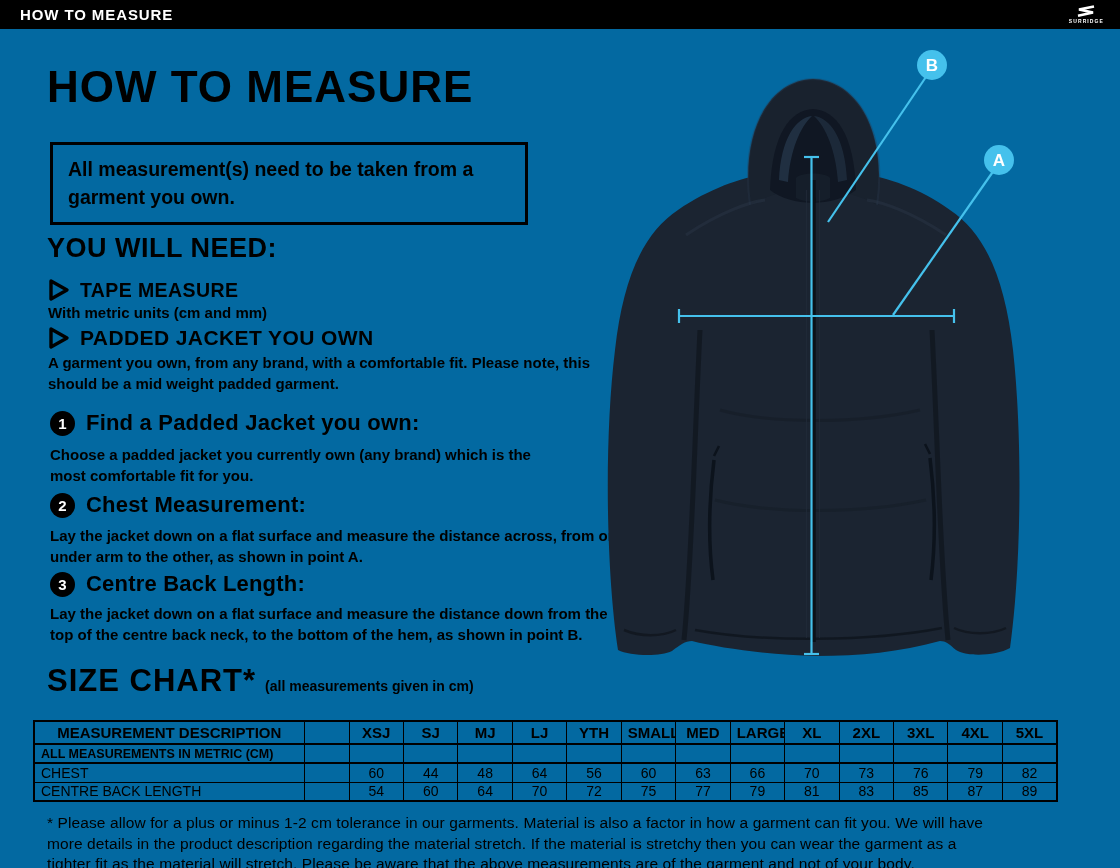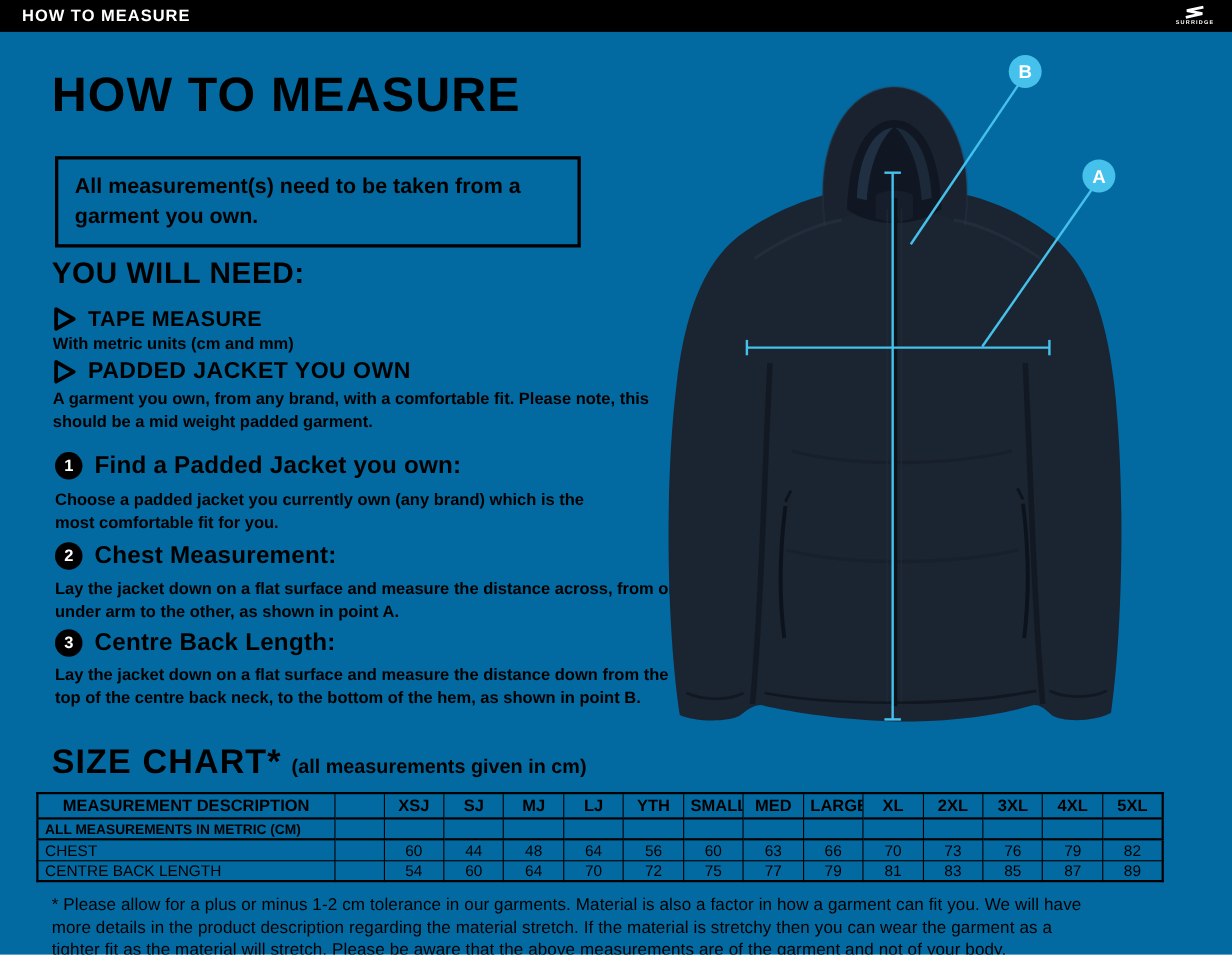--- a/index.html
+++ b/index.html
@@ -31,23 +31,23 @@
   .step{display:flex;align-items:center;gap:11px;}
   .step-circle{width:25px;height:25px;border-radius:50%;background:#000;color:#fff;
                display:flex;align-items:center;justify-content:center;
                font-size:15px;font-weight:700;flex:0 0 auto;}
   .step-h{font-size:22px;font-weight:700;letter-spacing:.2px;}
   .step-body{font-size:15px;font-weight:700;line-height:1.42;}
   .step1{left:50px;top:410px;} .body1{left:50px;top:444px;width:500px;}
   .step2{left:50px;top:492px;} .body2{left:50px;top:525px;width:585px;}
   .step3{left:50px;top:571px;} .body3{left:50px;top:603px;width:575px;}
 
-  .sizechart{left:47px;top:663px;display:flex;align-items:baseline;gap:9px;margin-top:12px;}
+  .sizechart{left:47px;top:663px;display:flex;align-items:baseline;gap:9px;}
   .sizechart .big{font-size:31px;font-weight:700;letter-spacing:1px;}
-  .sizechart .small{font-size:18px;font-weight:700;}
+  .sizechart .small{font-size:14px;font-weight:700;}
 
   
   .tbl-wrap{left:33px;top:720px;width:1025px;}
   table{width:1025px;border-collapse:collapse;table-layout:fixed;border:2px solid #000;}
   th,td{border:1px solid #000;padding:0 6px;box-sizing:border-box;overflow:hidden;white-space:nowrap;}
   thead th{font-size:15px;font-weight:700;height:23px;text-align:center;border-bottom-width:2px;}
   thead th.desc{text-align:center;}
   tbody td{font-size:14px;font-weight:400;height:19px;text-align:center;}
   tbody td.desc{text-align:left;}
   tbody tr.metric td{font-size:12.5px;font-weight:700;border-bottom-width:2px;}

